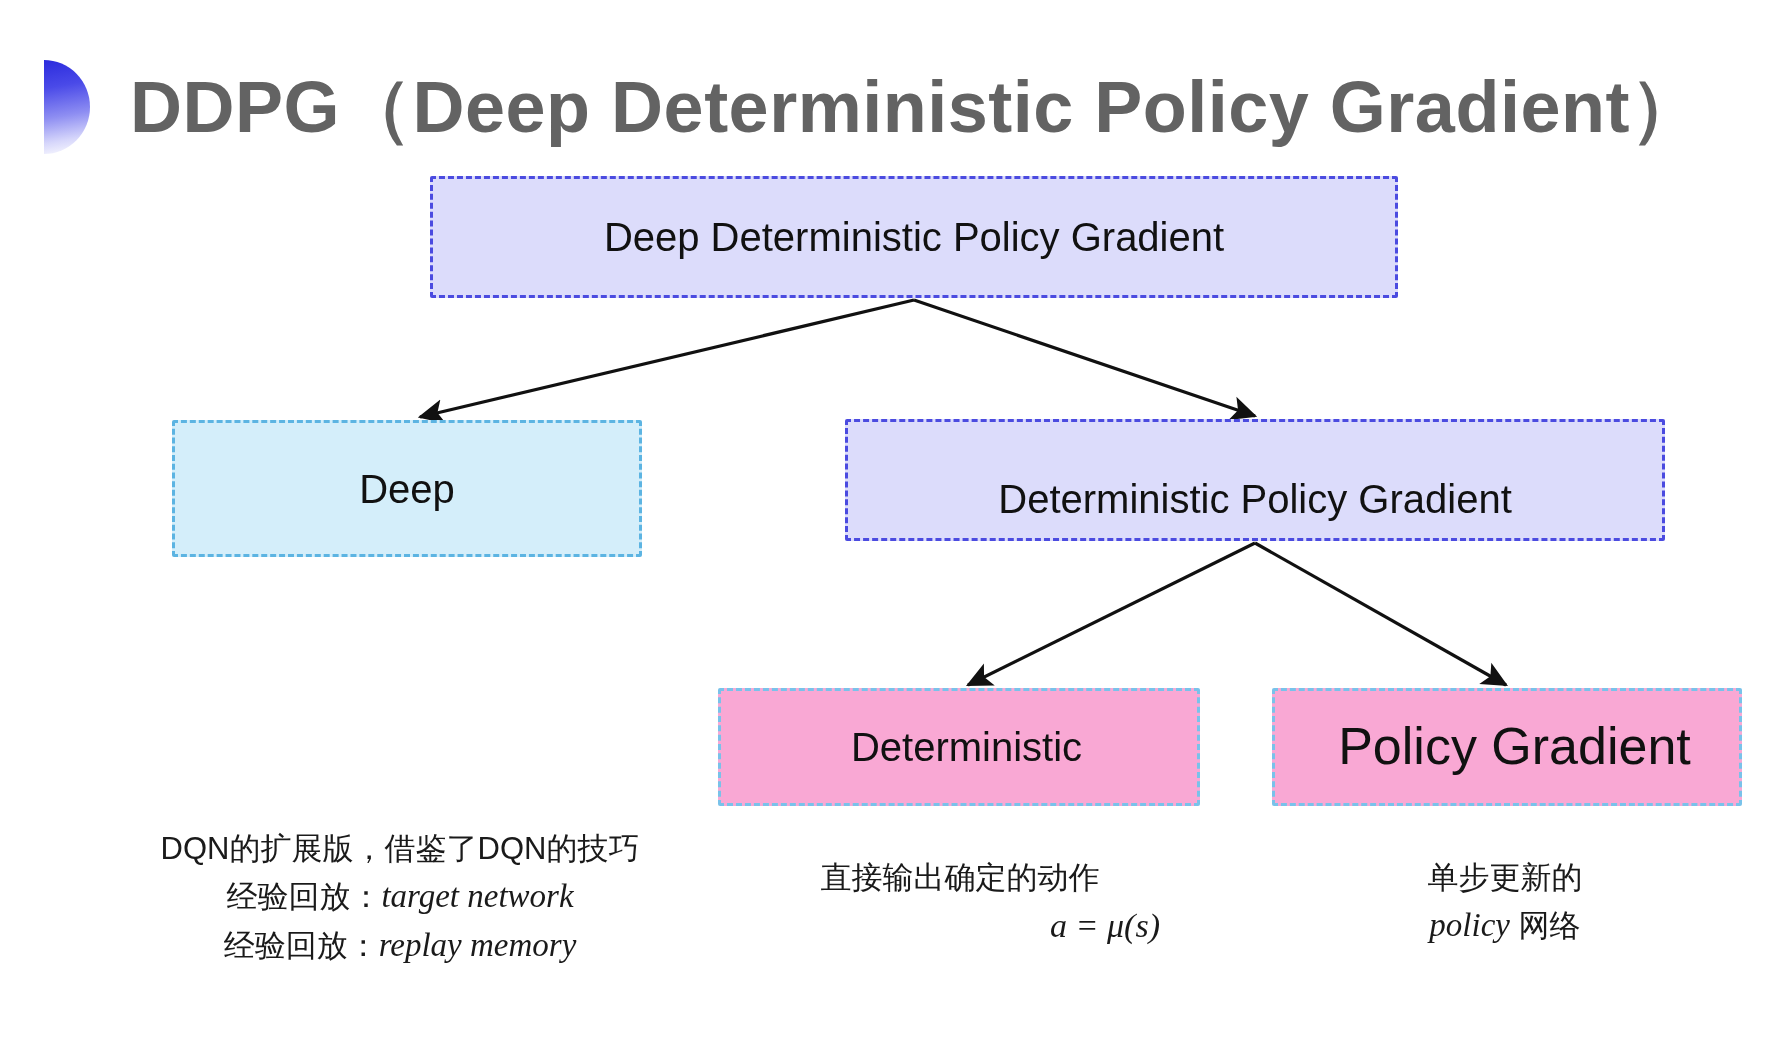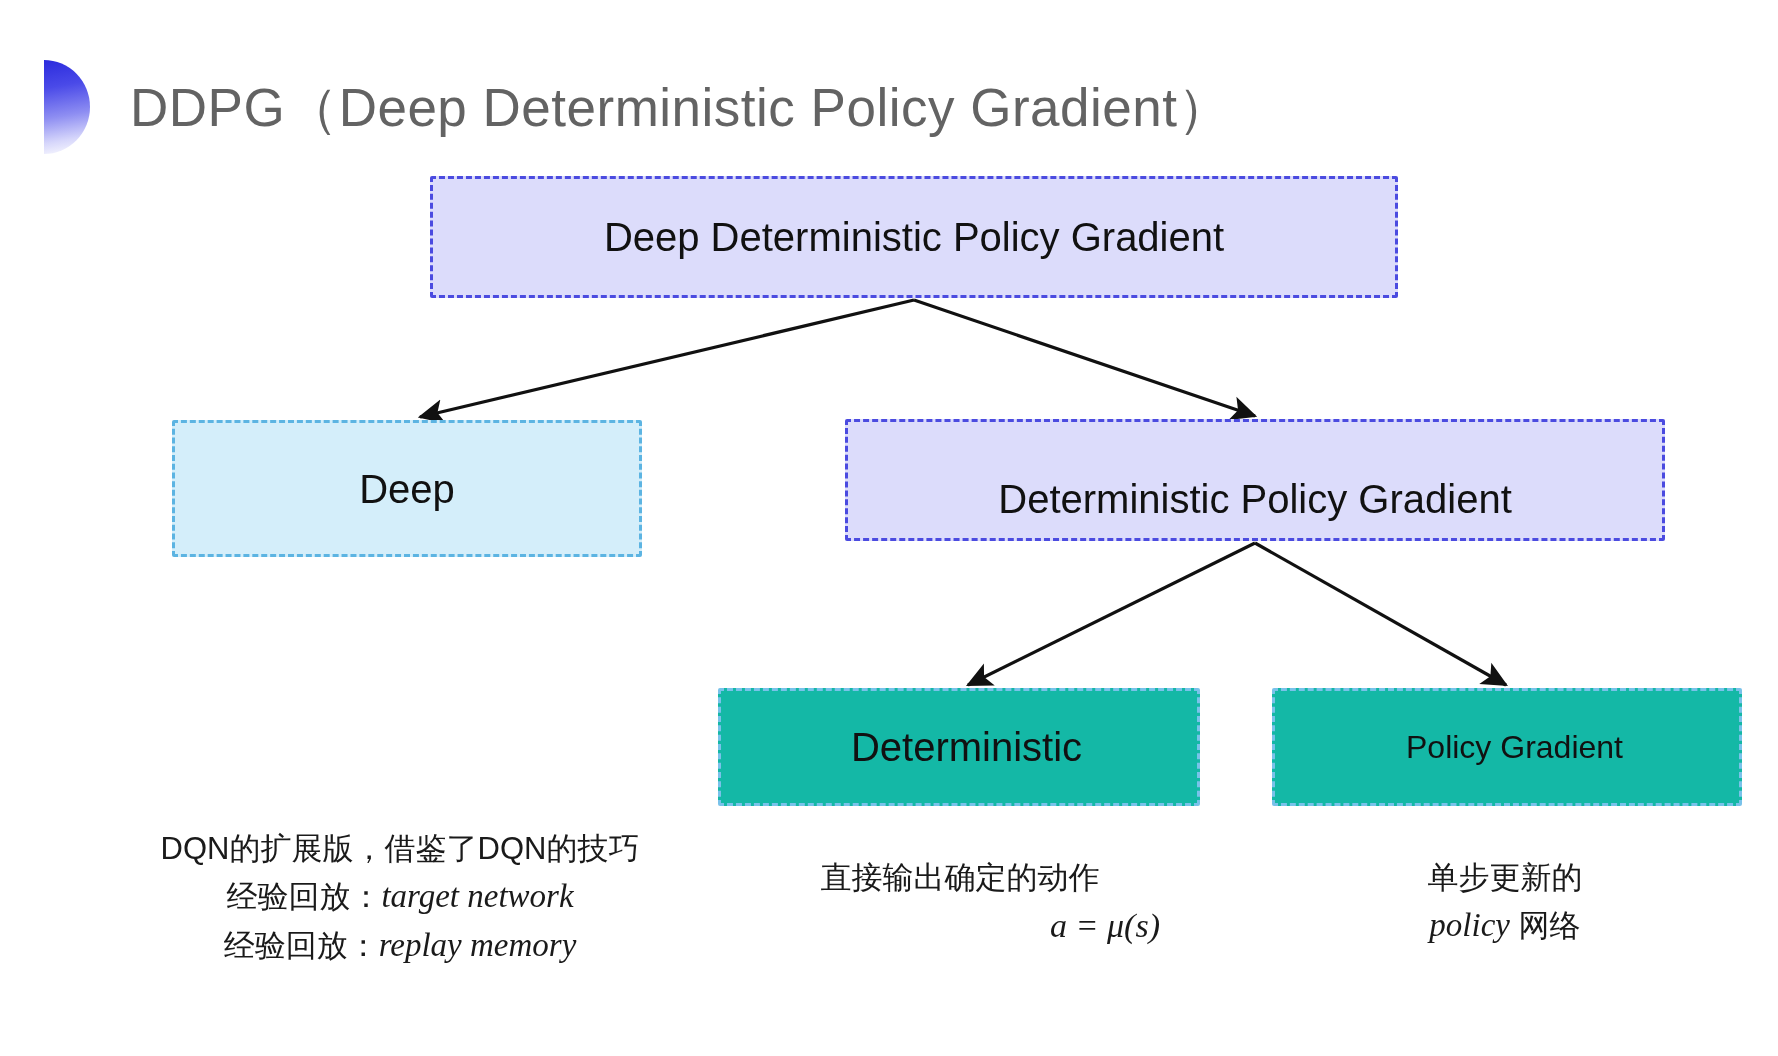--- a/index.html
+++ b/index.html
@@ -32,22 +32,22 @@
     width: 46px;
     height: 94px;
     border-top-right-radius: 46px 47px;
     border-bottom-right-radius: 46px 47px;
     background: linear-gradient(170deg, #2b2bdd 0%, #4a4ae8 28%, #8e8ef2 58%, #d6d6fb 82%, #ffffff 100%);
     flex: 0 0 auto;
     margin-left: 0;
   }
   #title-text {
     margin-left: 40px;
-    font-size: 53px;
-    font-weight: 400;
+    font-size: 72px;
+    font-weight: 700;
     color: #636363;
     letter-spacing: 0.5px;
     white-space: nowrap;
     line-height: 1;
   }
 
   
   #arrows {
     position: absolute;
     left: 0;
@@ -75,39 +75,39 @@
   }
   .node-purple {
     background: #dcdcfb;
     border: 3px dashed #4b4be0;
   }
   .node-blue-strong {
     background: #d4eefa;
     border: 3px dashed #5cb4e2;
   }
   .node-blue-soft {
-    background: #14b8a6;
+    background: #f9a8d4;
     border: 3px dashed #79c2ea;
     padding-left: 15px;
   }
 
   #node-root       { left: 430px; top: 176px;  width: 968px; height: 122px; }
   #node-root .node-label { font-size: 40px; }
 
   #node-deep       { left: 172px; top: 420px;  width: 470px; height: 137px; }
   #node-deep .node-label { font-size: 40px; }
 
   #node-dpg        { left: 845px; top: 419px;  width: 820px; height: 122px; }
   #node-dpg .node-label { font-size: 40px; margin-top: 38px; }
 
   #node-det        { left: 718px; top: 688px;  width: 482px; height: 118px; }
   #node-det .node-label { font-size: 40px; }
 
   #node-pg         { left: 1272px; top: 688px; width: 470px; height: 118px; }
-  #node-pg .node-label { font-size: 32px; }
+  #node-pg .node-label { font-size: 52px; }
 
   
   .caption {
     position: absolute;
     color: #1a1a1a;
     text-align: center;
     line-height: 1.48;
     white-space: nowrap;
   }
   .caption .cap-line {

